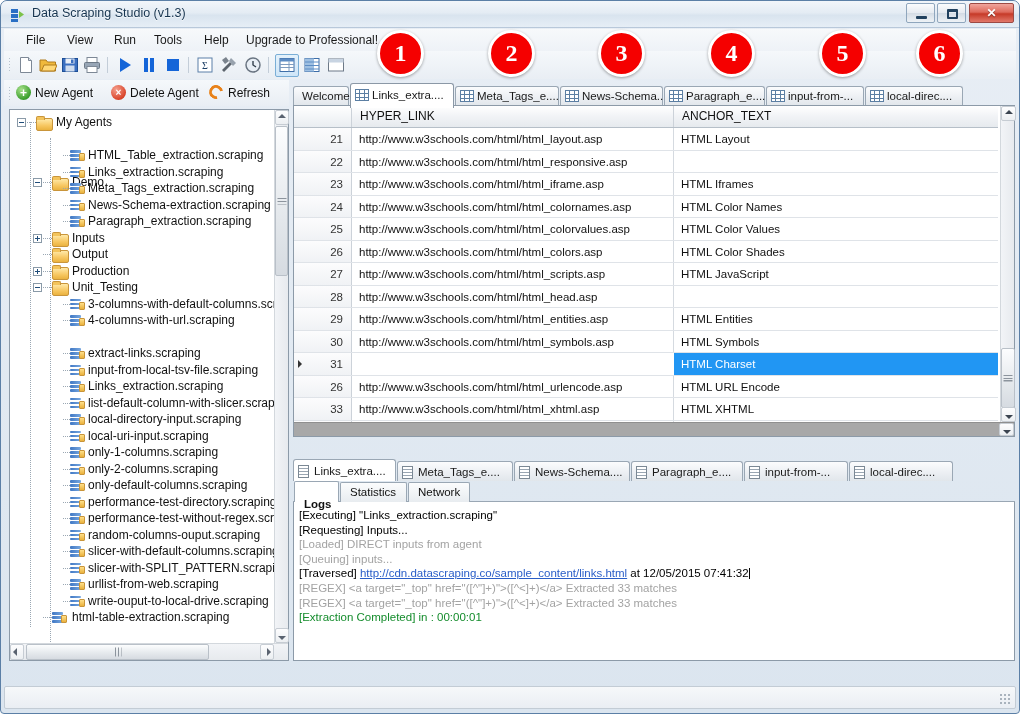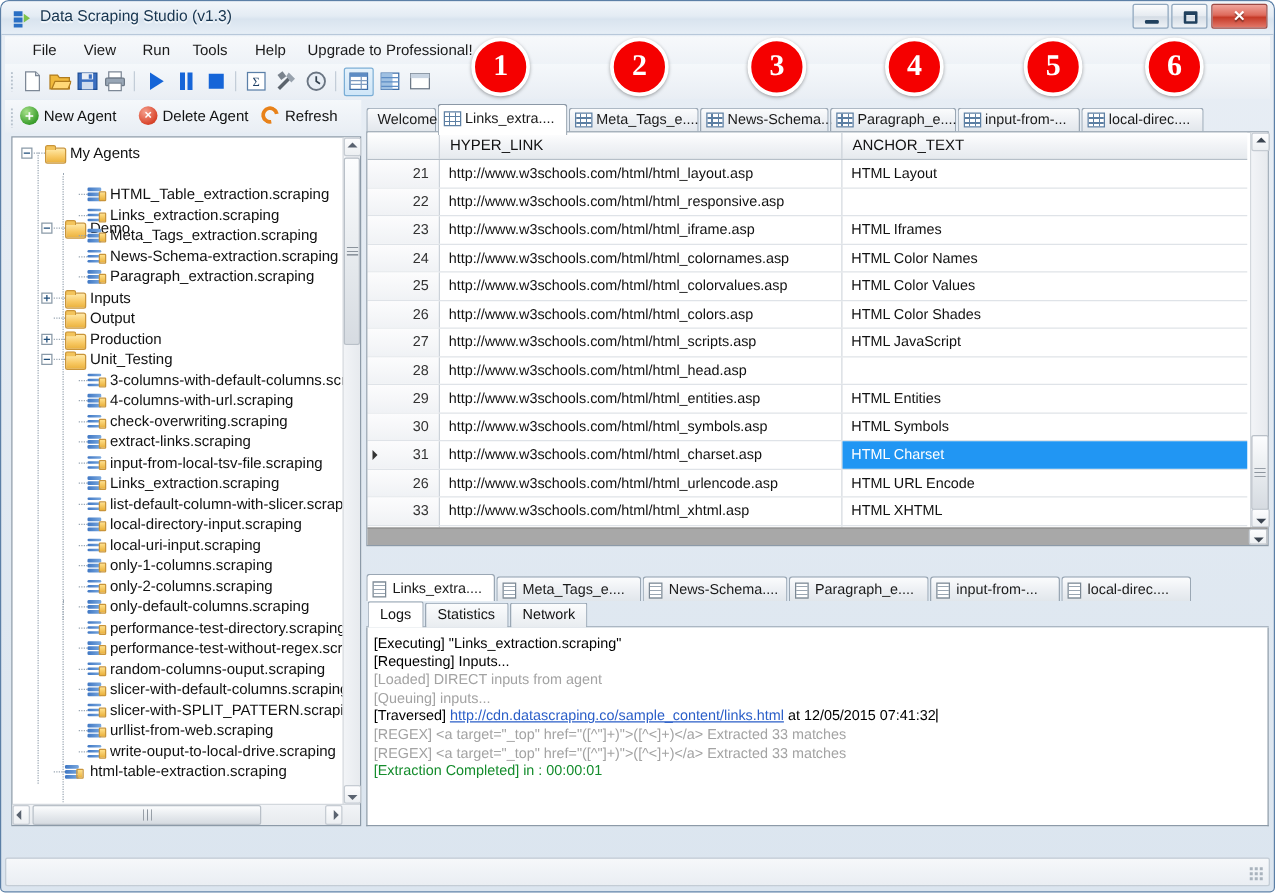--- a/index.html
+++ b/index.html
@@ -329,21 +329,21 @@
     position:absolute; left:0; top:21px; width:722px; height:22px;
     border-bottom:1px solid #9aa7b4;
   }
   .stab {
     position:absolute; top:2px; height:20px;
     border:1px solid #9aa7b4; border-bottom:none; border-radius:2px 2px 0 0;
     background: linear-gradient(180deg,#fbfcfd,#e8ecf0);
     font-size:11.5px; color:#111; padding:3px 9px 0 9px;
     white-space:nowrap; cursor:default;
   }
-  .stab.sel { background:#fff; top:1px; height:21px; z-index:3; padding-top:4px; }
+  .stab.sel { background:#fff; top:1px; height:21px; z-index:3; padding-top:16px;font-weight:bold; }
 
   #logpane {
     position:absolute; left:0; top:43px; width:722px; height:159px;
     background:#fff; border:1px solid #8c9aa8; border-top:none;
     padding:6px 4px 0 5px;
     font-size:11.5px; line-height:14.6px;
     overflow:hidden;
   }
   .logline { white-space:nowrap; color:#000; }
   .logline.dim { color:#a3a3a3; }
@@ -621,30 +621,20 @@
         </div>
         <div class="tnode" style="position: absolute; left: 0px; right: 0px; top: 202px;">
           <div class="tdash" style="left: 53px; width: 7px;"></div>
           <div class="agentic" style="left: 60px;">
             <span class="bar b1"></span>
             <span class="bar b2"></span>
             <span class="bar b3"></span>
             <span class="corner"></span>
           </div>
           <div class="tlabel" style="left: 78px;">4-columns-with-url.scraping</div>
-        </div>
-        <div class="tnode" style="position: absolute; left: 0px; right: 0px; top: 218.5px;">
-          <div class="tdash" style="left: 53px; width: 7px;"></div>
-          <div class="agentic" style="left: 60px;">
-            <span class="bar b1"></span>
-            <span class="bar b2"></span>
-            <span class="bar b3"></span>
-            <span class="corner"></span>
-          </div>
-          <div class="tlabel" style="left: 78px;">check-overwriting.scraping</div>
         </div>
         <div class="tnode" style="position: absolute; left: 0px; right: 0px; top: 235px;">
           <div class="tdash" style="left: 53px; width: 7px;"></div>
           <div class="agentic" style="left: 60px;">
             <span class="bar b1"></span>
             <span class="bar b2"></span>
             <span class="bar b3"></span>
             <span class="corner"></span>
           </div>
           <div class="tlabel" style="left: 78px;">extract-links.scraping</div>
@@ -922,21 +912,20 @@
               <div class="cell-a">http://www.w3schools.com/html/html_entities.asp</div>
               <div class="cell-b">HTML Entities</div>
             </div>
             <div class="grow" style="top: 224.5px;">
               <div class="rownum"><span>30</span></div>
               <div class="cell-a">http://www.w3schools.com/html/html_symbols.asp</div>
               <div class="cell-b">HTML Symbols</div>
             </div>
             <div class="grow sel" style="top: 247px;">
               <div class="rownum"><span class="rowmark"></span><span>31</span></div>
-              <div class="cell-a">http://www.w3schools.com/html/html_charset.asp</div>
               <div class="cell-b">HTML Charset</div>
             </div>
             <div class="grow" style="top: 269.5px;">
               <div class="rownum"><span>26</span></div>
               <div class="cell-a">http://www.w3schools.com/html/html_urlencode.asp</div>
               <div class="cell-b">HTML URL Encode</div>
             </div>
             <div class="grow" style="top: 292px; padding-left: 36px;">
               <div class="rownum"><span>33</span></div>
               <div class="cell-a">http://www.w3schools.com/html/html_xhtml.asp</div>

